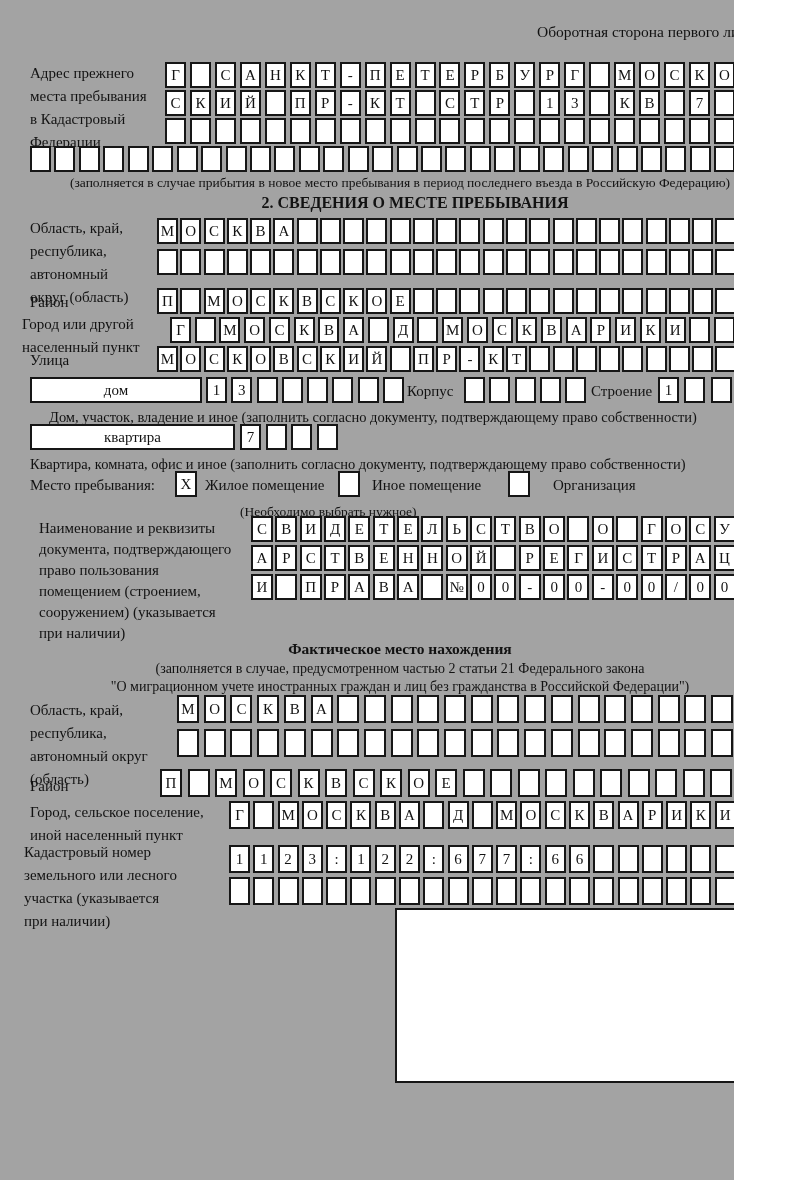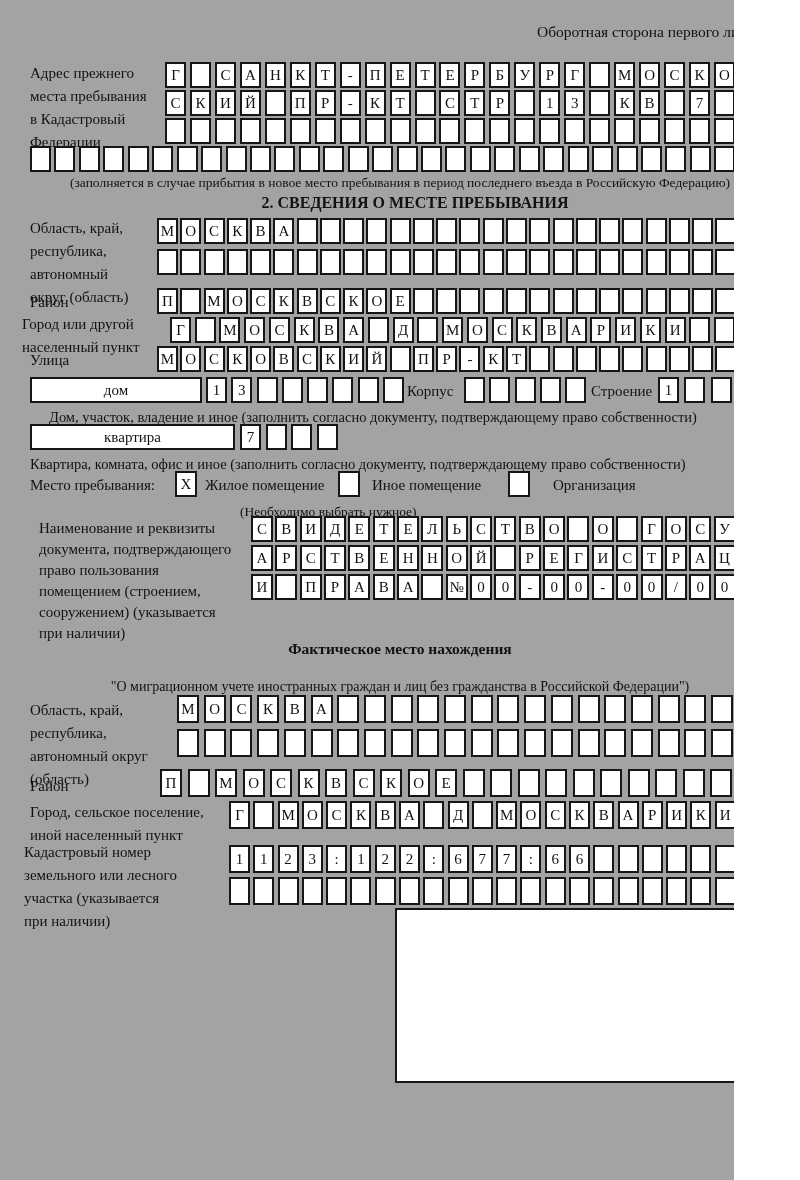--- a/index.html
+++ b/index.html
@@ -433,20 +433,21 @@
       <div class="cbox">-</div>
       <div class="cbox">0</div>
       <div class="cbox">0</div>
       <div class="cbox">/</div>
       <div class="cbox">0</div>
       <div class="cbox">0</div>
       <div class="cbox">0</div>
     </div>
 
   <div class="center bold" style="top:640px; font-size:15.5px;">Фактическое место нахождения</div>
+  <div class="center" style="top:661px; font-size:14px;">(заполняется в случае, предусмотренном частью 2 статьи 21 Федерального закона</div>
   <div class="center" style="top:679px; font-size:14px;">"О миграционном учете иностранных граждан и лиц без гражданства в Российской Федерации")</div>
 
   <div class="lbl" style="left:30px; top:699px;">Область, край,
 республика,
 автономный округ
 (область)</div>
   <div class="boxrow w22 h28" style="left:177px; top:695px; width:583px;">
       <div class="cbox">М</div>
       <div class="cbox">О</div>
       <div class="cbox">С</div>

